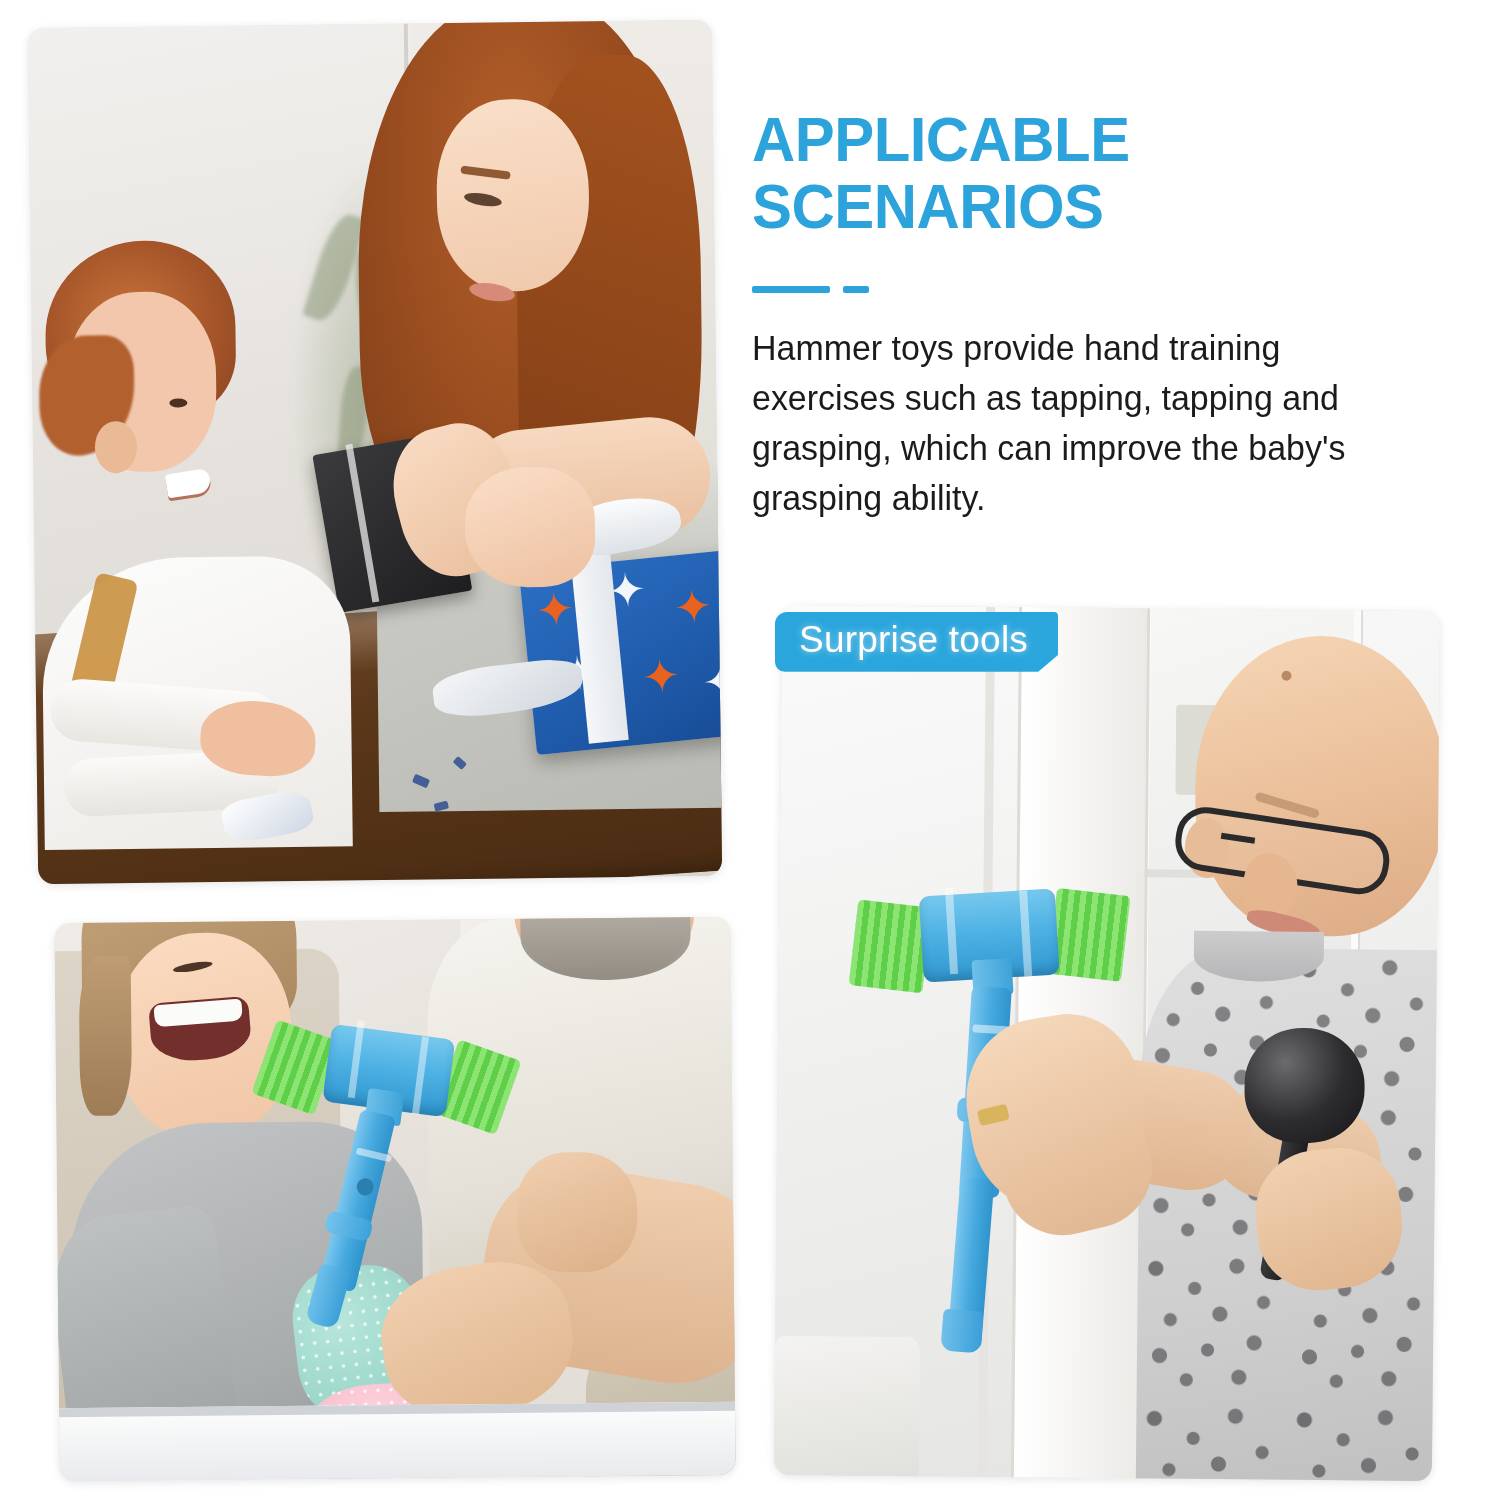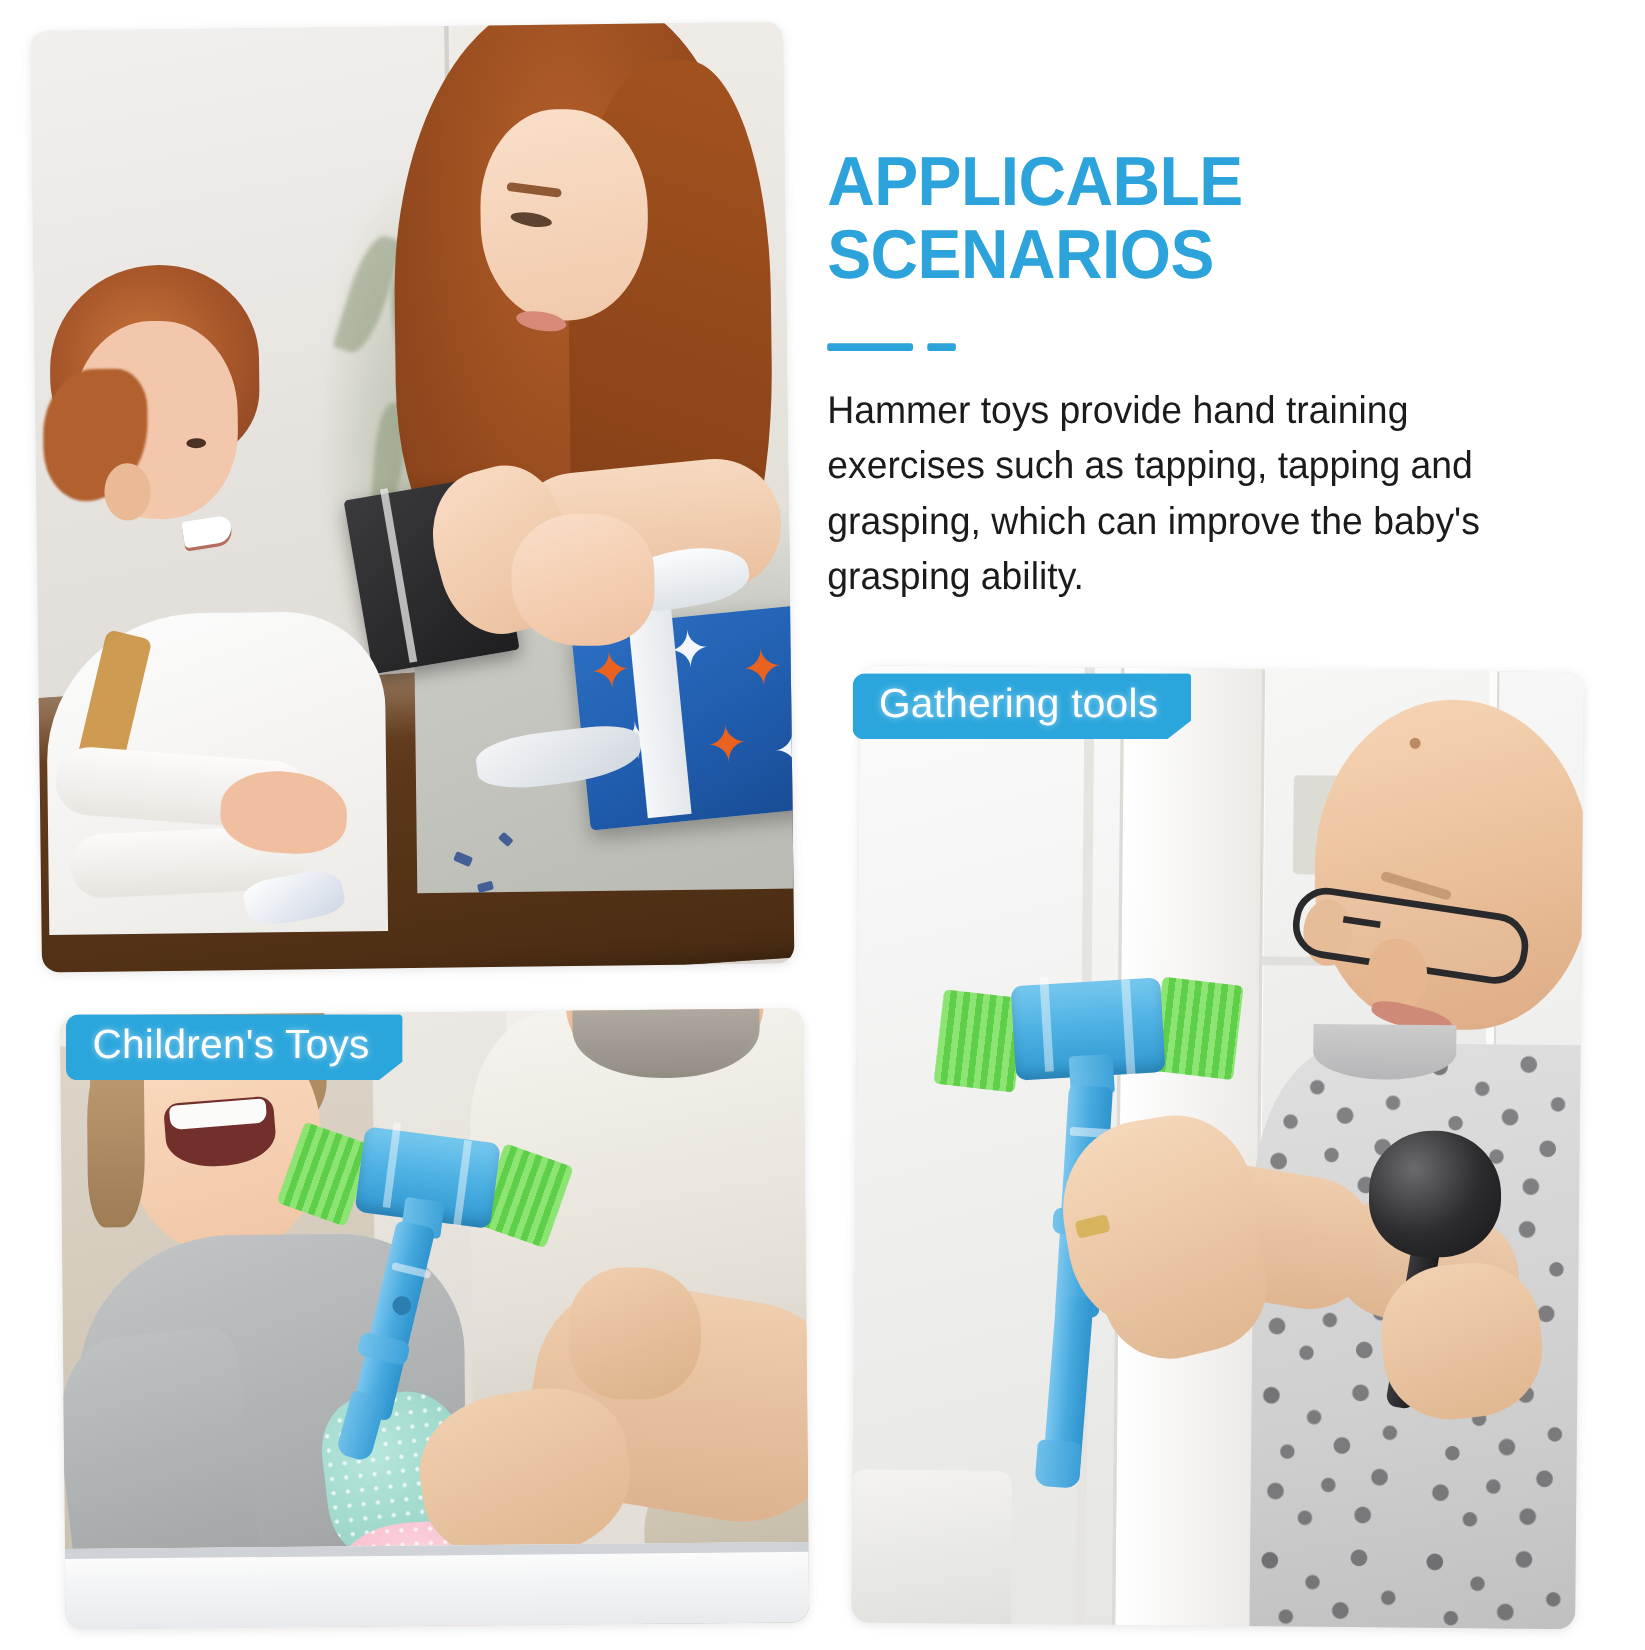--- a/index.html
+++ b/index.html
@@ -71,21 +71,21 @@
   }
 
   #badge-surprise   { left: 33px;  top: 26px;  }
   #badge-children   { left: 60px;  top: 922px; }
   #badge-gathering  { left: 775px; top: 612px; }
 
   
   #text-column {
     position: absolute;
     left: 752px;
-    top: 132px;
+    top: 106px;
     width: 690px;
   }
 
   #headline {
     color: #2CA3DA;
     font-size: 63px;
     font-weight: 700;
     line-height: 1.06;
     letter-spacing: -0.5px;
     text-transform: uppercase;
@@ -465,23 +465,20 @@
         <div class="hm-hole" style="left:130px; top:206px; width:17px; height:17px;"></div>
         <div class="hm-knob" style="left:113px; top:246px; width:46px; height:22px; transform:rotate(-6deg);"></div>
         <div class="hm-tip" style="left:124px; top:300px; width:32px; height:60px; transform:rotate(-4deg);"></div>
       </div>
 
       <div class="s2-man-hand"></div>
       <div class="s2-table"></div>
       <div class="s2-table-edge"></div>
     </div>
   </div>
-  <div class="badge" id="badge-children">
-    <span>Children's Toys</span>
-  </div>
 
   <div class="photo-panel" id="panel-gathering">
     <div class="scene">
       <div class="s3-bg"></div>
       <div class="s3-cab"></div>
       <div class="s3-cab-shelf"></div>
       <div class="s3-cab-item"></div>
       <div class="s3-cab2"></div>
       <div class="s3-door"></div>
       <div class="s3-rail"></div>
@@ -522,21 +519,21 @@
         <div class="hm-knob" style="left:122px; top:250px; width:52px; height:24px; transform:rotate(-3deg);"></div>
         <div class="hm-shaft" style="left:136px; top:330px; width:34px; height:170px; transform:rotate(-2deg);"></div>
         <div class="hm-tip" style="left:132px; top:462px; width:40px; height:42px; transform:rotate(-2deg);"></div>
       </div>
 
       <div class="s3-hand-grip"></div>
       <div class="s3-ring"></div>
     </div>
   </div>
   <div class="badge" id="badge-gathering">
-    <span>Gathering tools</span>
+    <span>Surprise tools</span>
   </div>
 
   <div id="text-column">
     <div id="headline">
       <div>APPLICABLE</div>
       <div>SCENARIOS</div>
     </div>
     <div id="divider">
       <span class="dash-long"></span>
       <span class="dash-short"></span>

